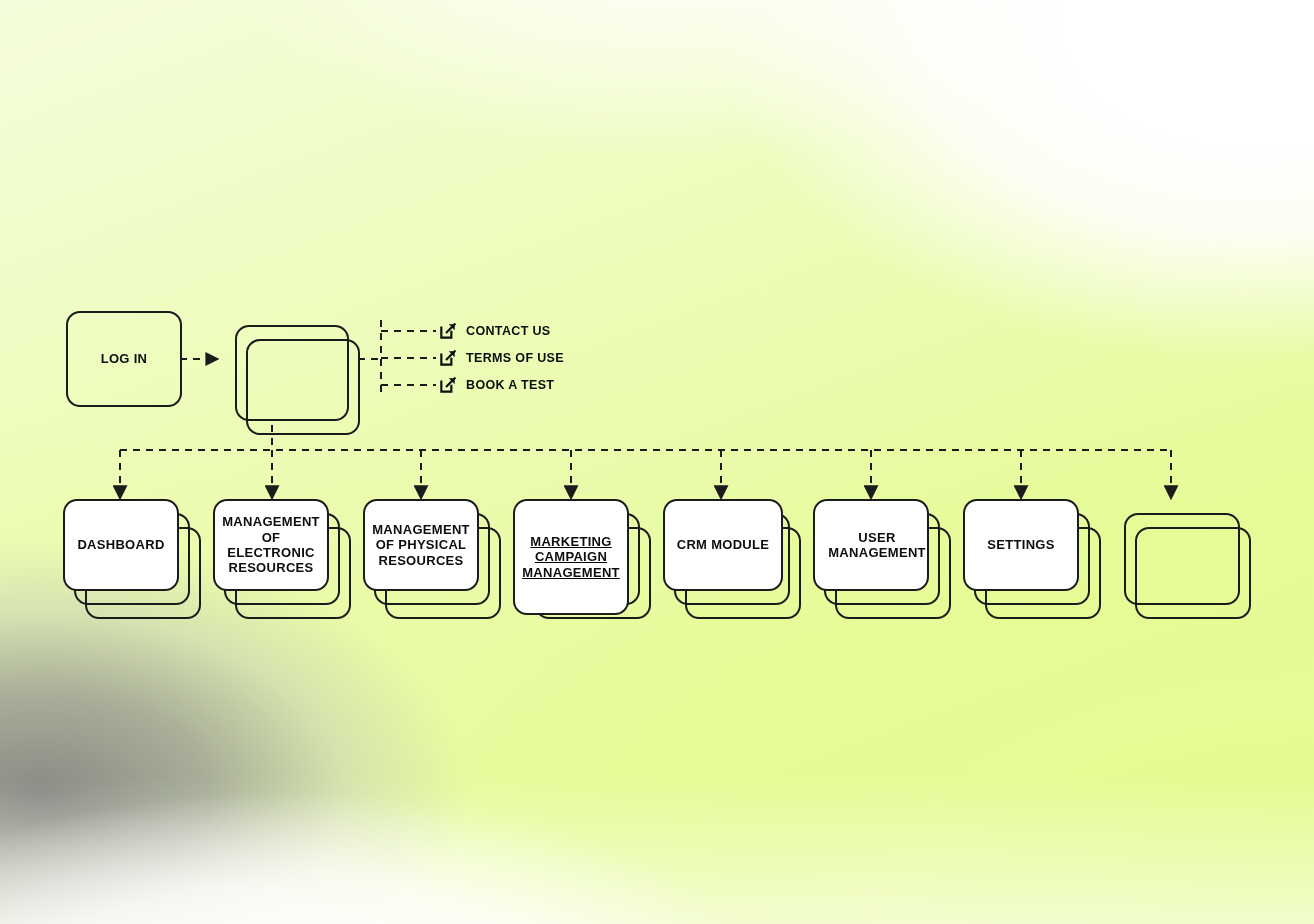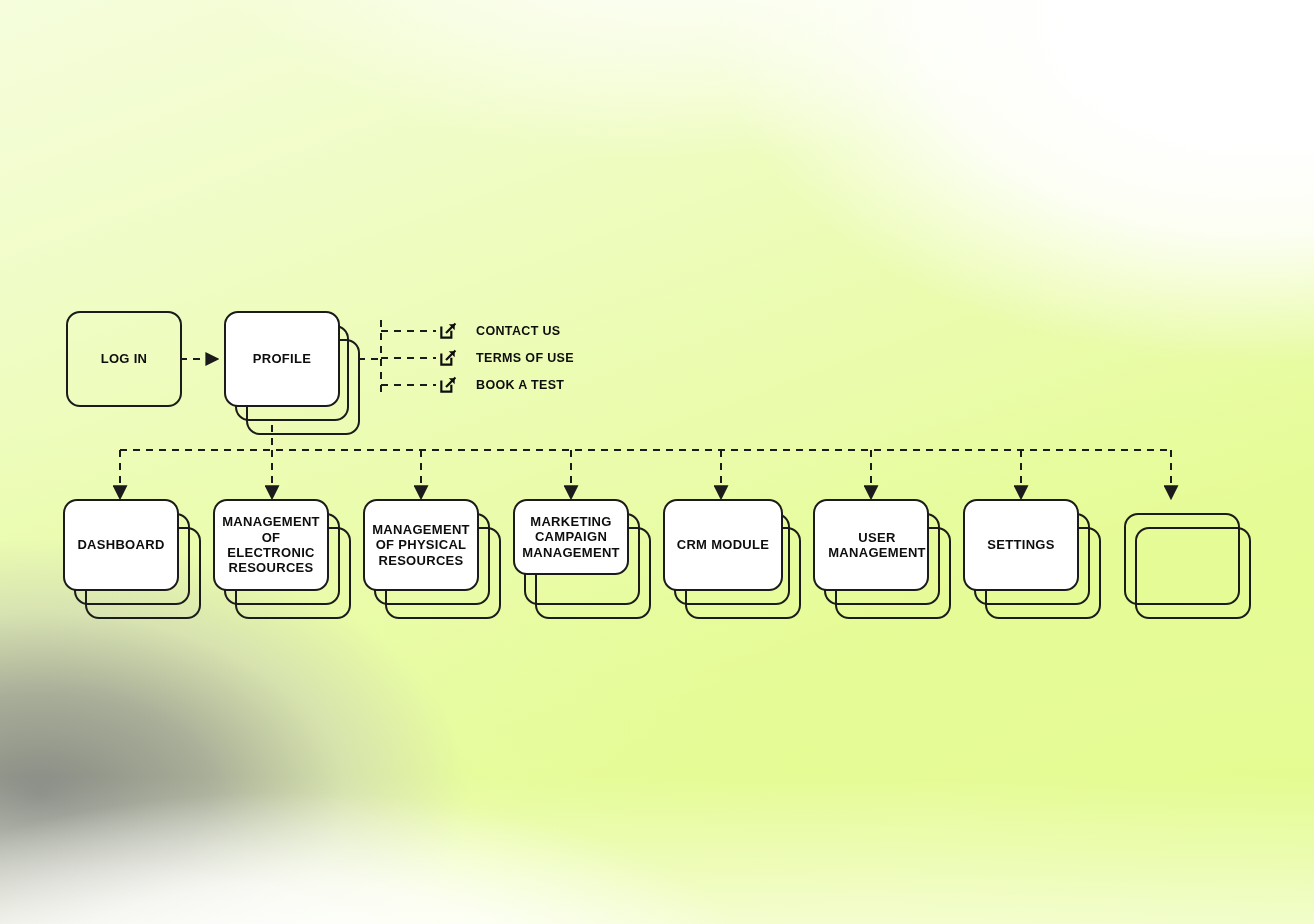--- a/index.html
+++ b/index.html
@@ -56,21 +56,21 @@
 
   
   .plate{
     position:absolute;box-sizing:border-box;
     border:2px solid #1b1b1b;border-radius:14px;
     background:transparent;
   }
 
   
   .linkrow{
-    position:absolute;display:flex;align-items:center;gap:18px;
+    position:absolute;display:flex;align-items:center;gap:8px;
   }
   .linkrow .licon{width:20px;height:20px;display:block;flex:0 0 auto;}
   .linkrow .ltext{
     font-size:12.5px;font-weight:bold;color:#0d0d0d;
     letter-spacing:.35px;white-space:nowrap;text-transform:uppercase;
   }
 </style>
 </head>
 <body>
 
@@ -117,23 +117,20 @@
       <line x1="1171" y1="450" x2="1171" y2="498" stroke-dasharray="7 6" marker-end="url(#ahd)"></line>
     </g>
   </svg>
 
   <div class="card ghost" style="left:66px;top:311px;width:116px;height:96px;">
     <span class="lbl">LOG IN</span>
   </div>
 
   <div class="plate" style="left:246px;top:339px;width:114px;height:96px;"></div>
   <div class="plate" style="left:235px;top:325px;width:114px;height:96px;"></div>
-  <div class="card white" style="left:224px;top:311px;width:116px;height:96px;">
-    <span class="lbl">PROFILE</span>
-  </div>
 
   <div class="linkrow" style="left:438px;top:321px;">
     <svg class="licon" viewBox="0 0 24 24">
       <path d="M4 8 L4 20 L16 20 L16 13" fill="none" stroke="#0d0d0d" stroke-width="2.6" stroke-linecap="square"></path>
       <path d="M10.5 13.5 L20 4" fill="none" stroke="#0d0d0d" stroke-width="2.6" stroke-linecap="square"></path>
       <path d="M13 4 L20 4 L20 11 Z" fill="#0d0d0d"></path>
     </svg>
     <span class="ltext">CONTACT US</span>
   </div>
 
@@ -172,21 +169,21 @@
   <div class="plate" style="left:385px;top:527px;width:116px;height:92px;"></div>
   <div class="plate" style="left:374px;top:513px;width:116px;height:92px;"></div>
   <div class="card white" style="left:363px;top:499px;width:116px;height:92px;">
     <span class="lbl">MANAGEMENT
 OF PHYSICAL
 RESOURCES</span>
   </div>
 
   <div class="plate" style="left:535px;top:527px;width:116px;height:92px;"></div>
   <div class="plate" style="left:524px;top:513px;width:116px;height:92px;"></div>
-  <div class="card white" style="left:513px;top:499px;width:116px;height:76px;">
+  <div class="card white" style="left:513px;top:499px;width:116px;height:116px;text-decoration:underline;">
     <span class="lbl">MARKETING
 CAMPAIGN
 MANAGEMENT</span>
   </div>
 
   <div class="plate" style="left:685px;top:527px;width:116px;height:92px;"></div>
   <div class="plate" style="left:674px;top:513px;width:116px;height:92px;"></div>
   <div class="card white" style="left:663px;top:499px;width:120px;height:92px;border-radius:14px;">
     <span class="lbl">CRM MODULE</span>
   </div>

